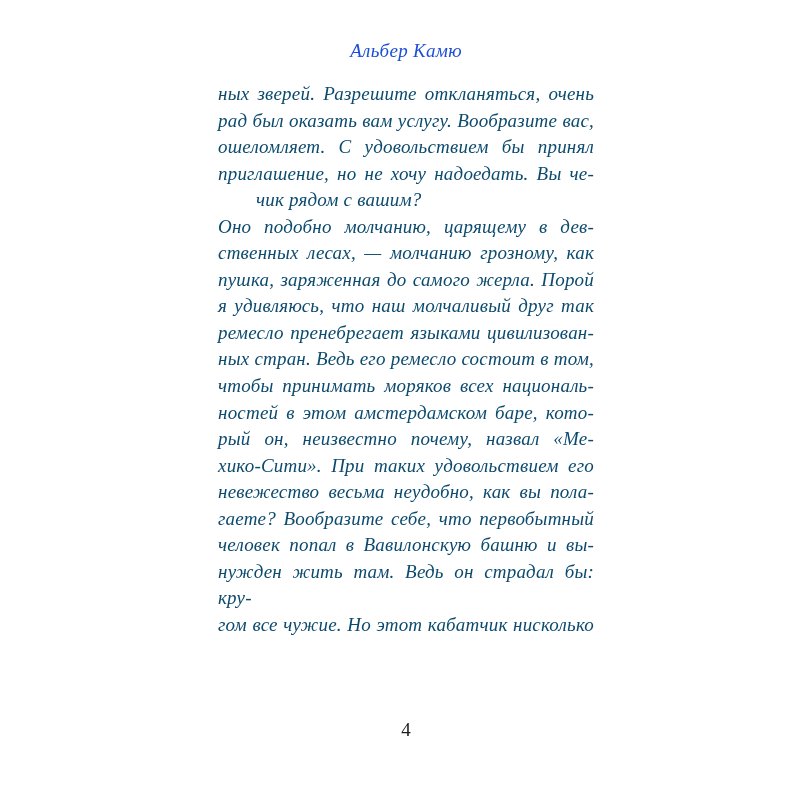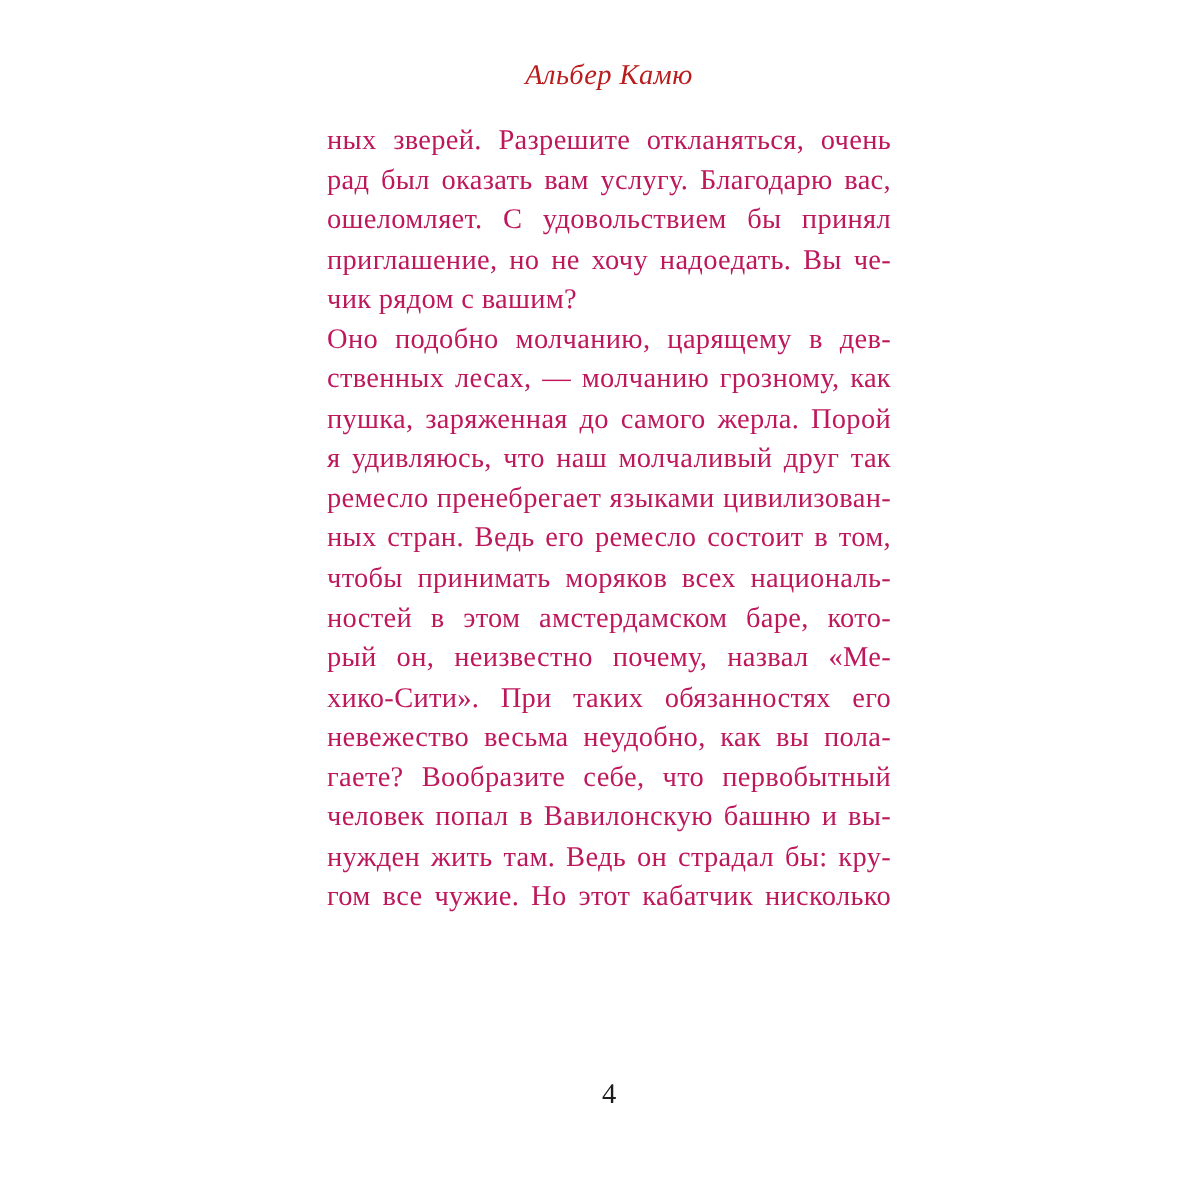--- a/index.html
+++ b/index.html
@@ -22,40 +22,42 @@
   }
   .running-head {
     position: absolute;
     top: 40px;
     left: 218px;
     width: 376px;
     text-align: center;
     font-style: italic;
     font-size: 19px;
     letter-spacing: 0.3px;
-    color: #b91c1c;
+    color: #1d4ed8;
   }
   .text-block {
     position: absolute;
     top: 81px;
     left: 218px;
     width: 376px;
     font-size: 19px;
     line-height: 26.55px;
     letter-spacing: 0.2px;
-    color: #be185d;
+    color: #0c4a6e;
+    font-style: italic;
   }
   .ln {
     text-align: justify;
     text-align-last: justify;
     -moz-text-align-last: justify;
     hyphens: none;
   }
   .ln.para-end {
     text-align-last: left;
+    margin-left: 38px;
     -moz-text-align-last: left;
   }
   .ln.para-start {
     text-indent: 28px;
   }
   .folio {
     position: absolute;
     top: 719px;
     left: 218px;
     width: 376px;
@@ -66,34 +68,34 @@
 </style>
 </head>
 <body>
 
 <div class="page">
 
   <div class="running-head">Альбер Камю</div>
 
   <div class="text-block">
     <div class="ln">ных зверей. Разрешите откланяться, очень</div>
-    <div class="ln">рад был оказать вам услугу. Благодарю вас,</div>
+    <div class="ln">рад был оказать вам услугу. Вообразите вас,</div>
     <div class="ln">ошеломляет. С удовольствием бы принял</div>
     <div class="ln">приглашение, но не хочу надоедать. Вы че-</div>
     <div class="ln para-end">чик рядом с вашим?</div>
     <div class="ln">Оно подобно молчанию, царящему в дев-</div>
     <div class="ln">ственных лесах, — молчанию грозному, как</div>
     <div class="ln">пушка, заряженная до самого жерла. Порой</div>
     <div class="ln">я удивляюсь, что наш молчаливый друг так</div>
     <div class="ln">ремесло пренебрегает языками цивилизован-</div>
     <div class="ln">ных стран. Ведь его ремесло состоит в том,</div>
     <div class="ln">чтобы принимать моряков всех националь-</div>
     <div class="ln">ностей в этом амстердамском баре, кото-</div>
     <div class="ln">рый он, неизвестно почему, назвал «Ме-</div>
-    <div class="ln">хико-Сити». При таких обязанностях его</div>
+    <div class="ln">хико-Сити». При таких удовольствием его</div>
     <div class="ln">невежество весьма неудобно, как вы пола-</div>
     <div class="ln">гаете? Вообразите себе, что первобытный</div>
     <div class="ln">человек попал в Вавилонскую башню и вы-</div>
     <div class="ln">нужден жить там. Ведь он страдал бы: кру-</div>
     <div class="ln">гом все чужие. Но этот кабатчик нисколько</div>
   </div>
 
   <div class="folio">4</div>
 
 </div>

